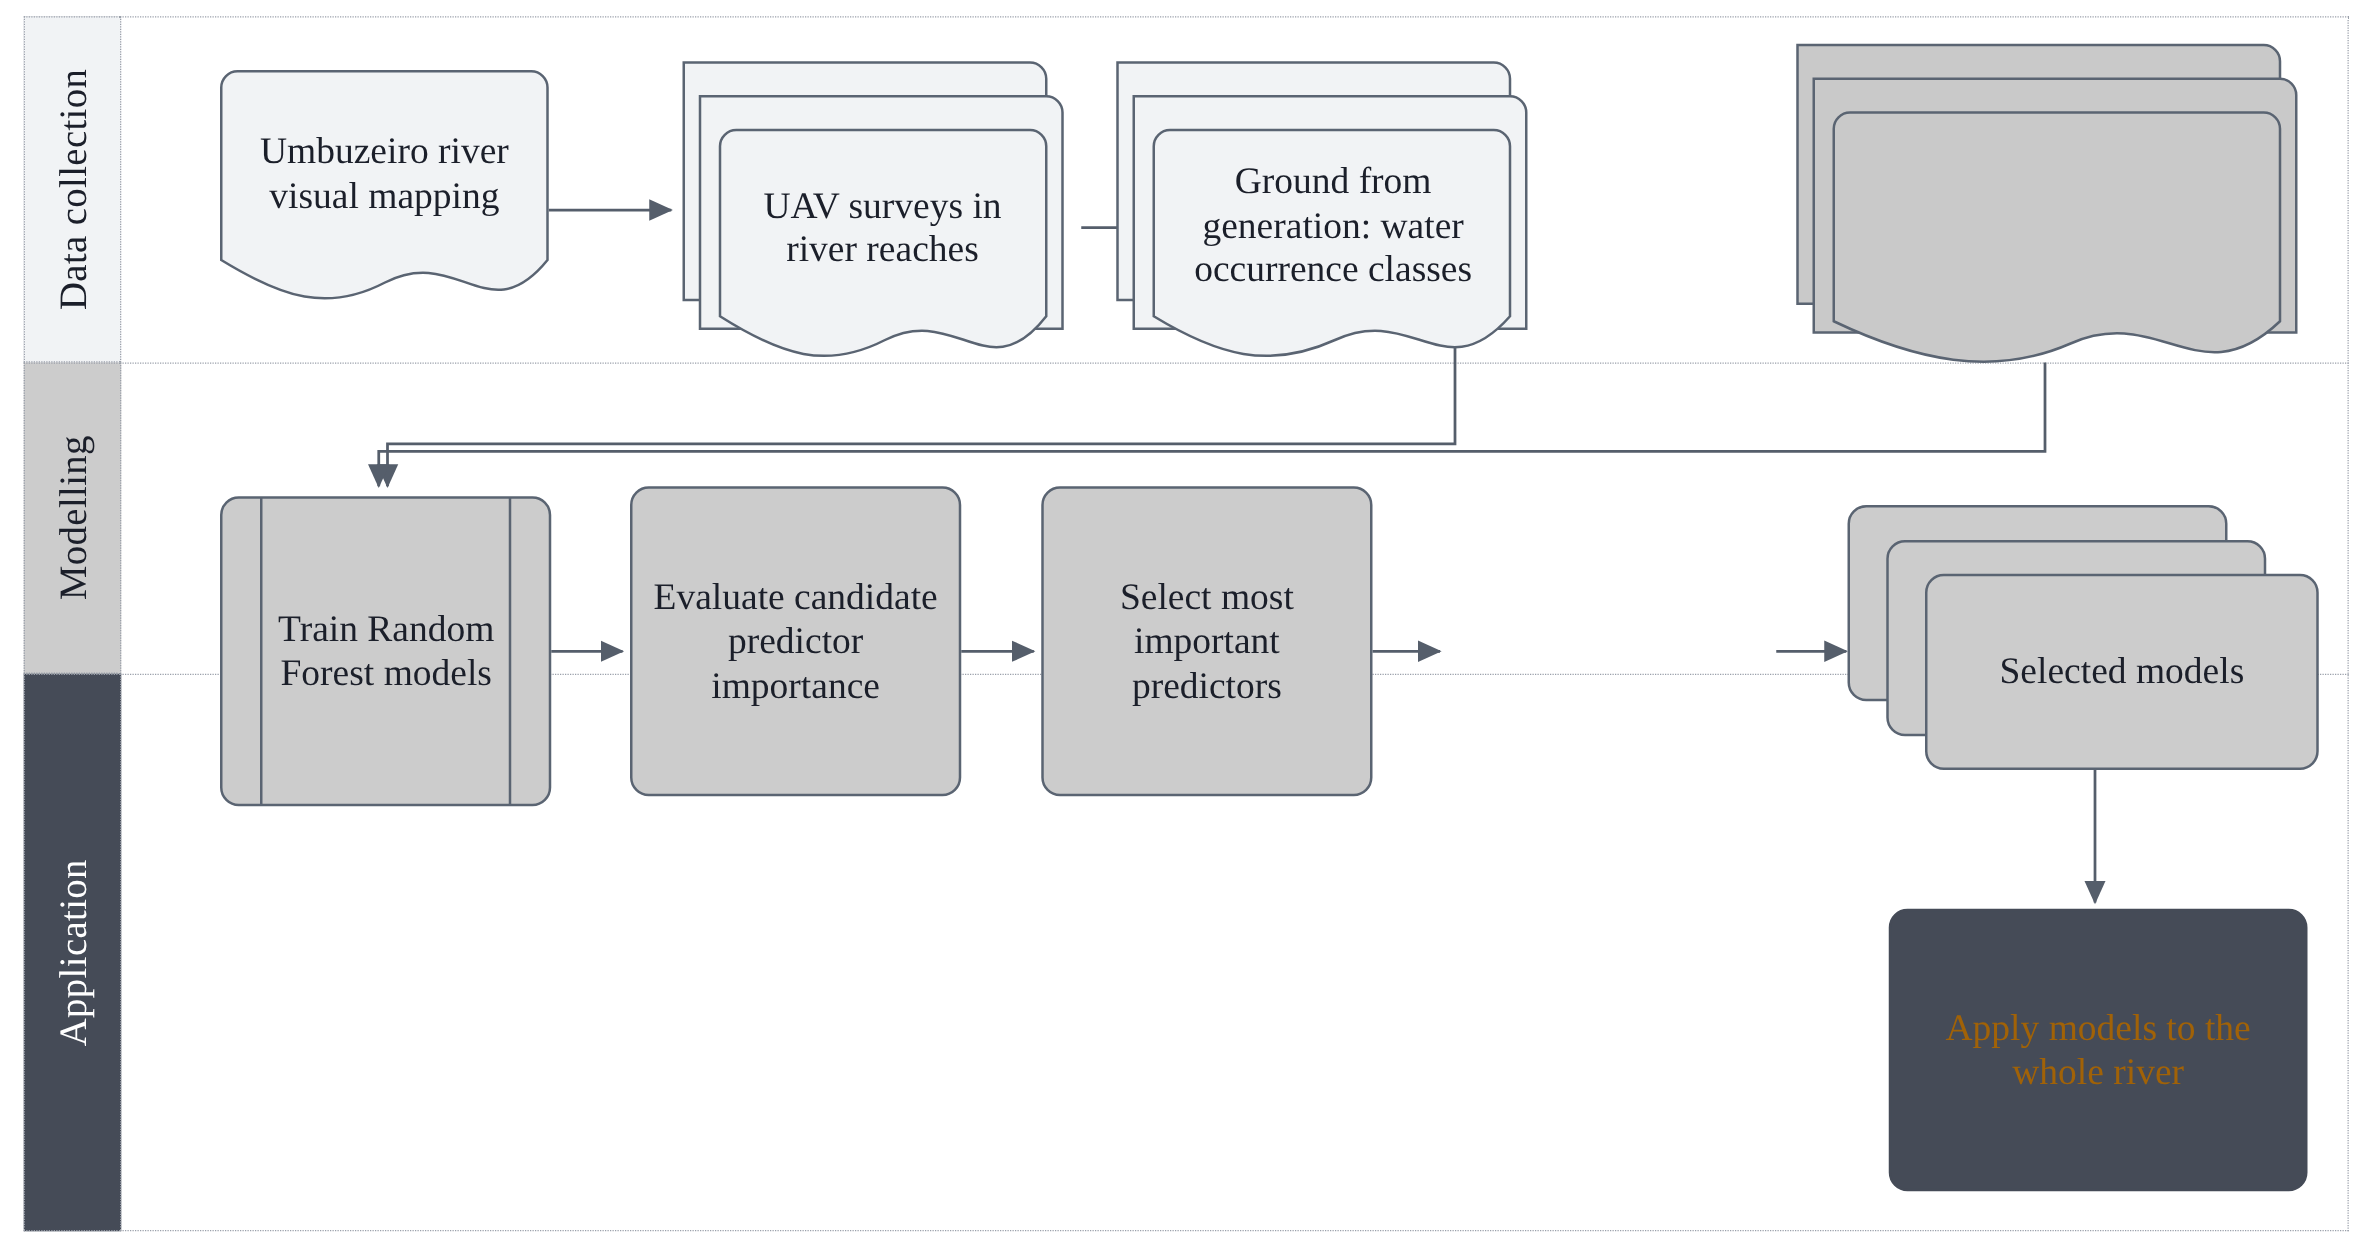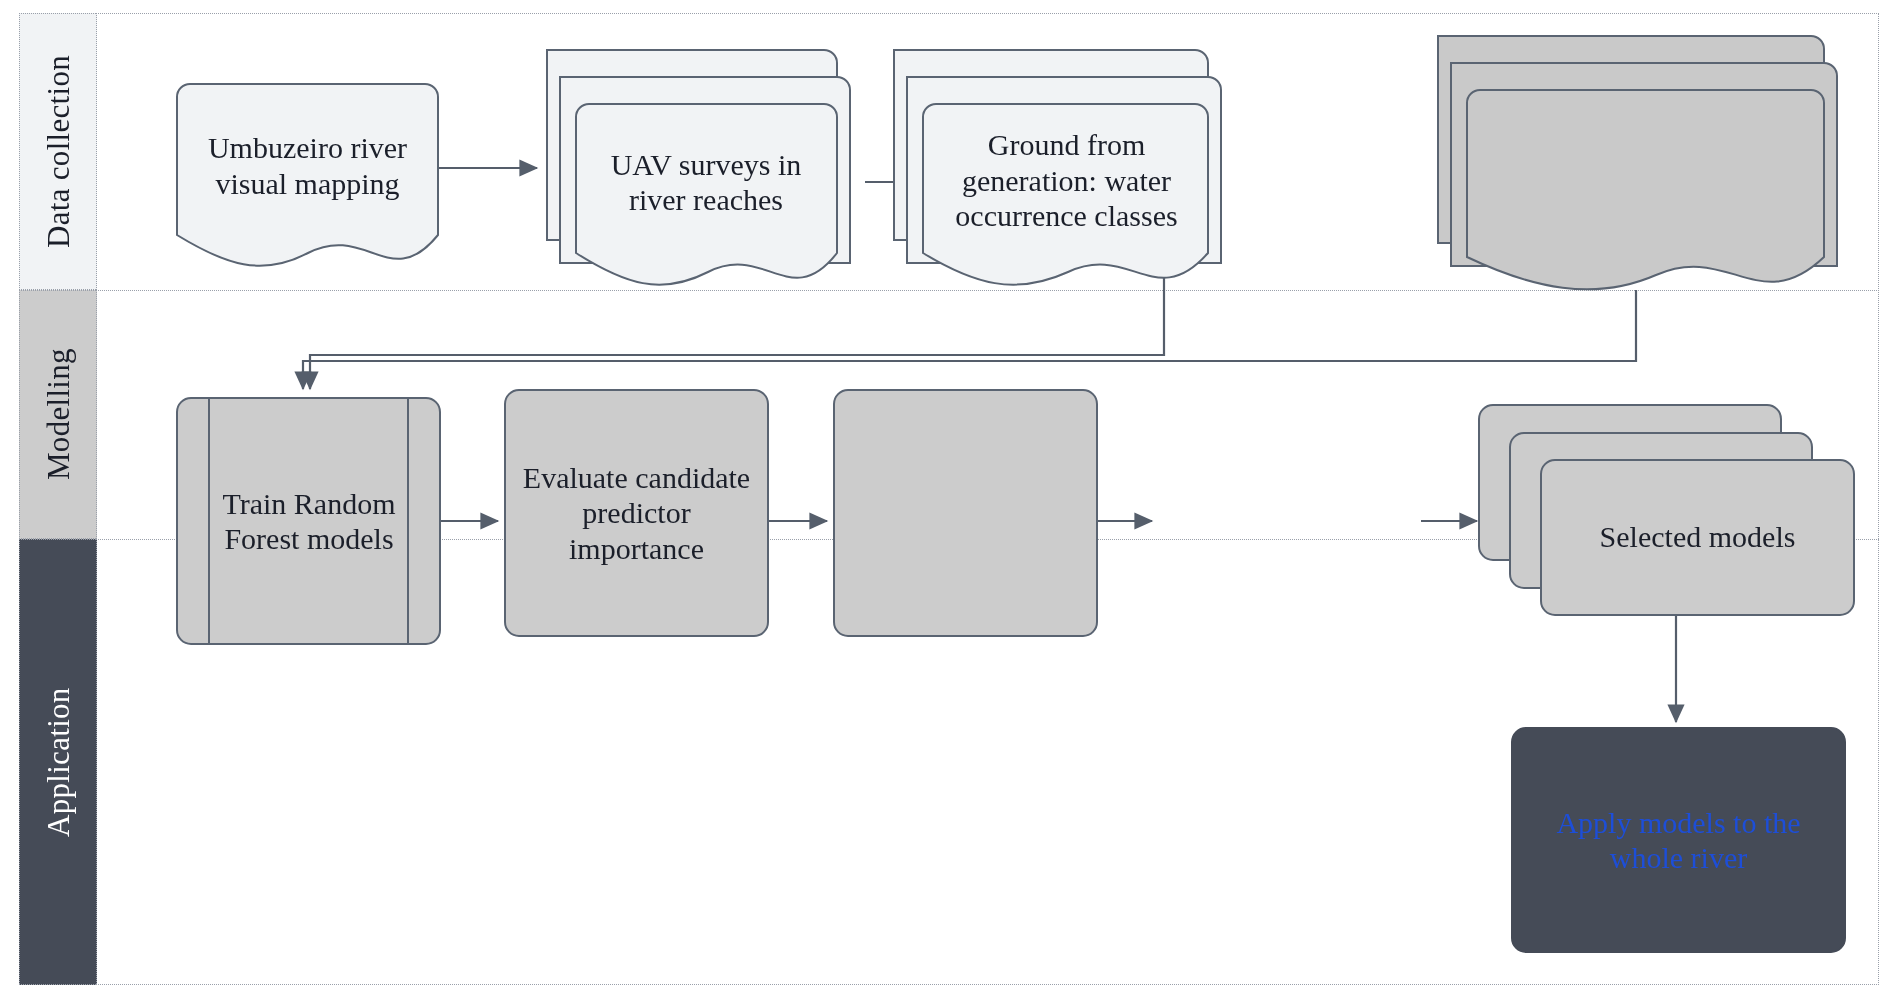--- a/index.html
+++ b/index.html
@@ -55,21 +55,21 @@
     position:absolute;
     display:flex;
     align-items:center;
     justify-content:center;
     text-align:center;
     font-size:30px;
     line-height:1.18;
     box-sizing:border-box;
     pointer-events:none;
   }
-  .txt.light{ color:#1d4ed8;font-family:Liberation Serif, serif; }
+  .txt.light{ color:#a16207;font-family:Liberation Serif, serif; }
 
   
   .conn{
     position:absolute;
     left:0; top:0;
     width:1892px; height:996px;
     pointer-events:none;
     overflow:visible;
   }
 </style>
@@ -111,21 +111,21 @@
 
       <line x1="441" y1="521" x2="498" y2="521" marker-end="url(#arw)"></line>
       <line x1="769" y1="521" x2="827" y2="521" marker-end="url(#arw)"></line>
       <line x1="1098" y1="521" x2="1152" y2="521" marker-end="url(#arw)"></line>
       <line x1="1421" y1="521" x2="1477" y2="521" marker-end="url(#arw)"></line>
 
       <line x1="1676" y1="613" x2="1676" y2="722" marker-end="url(#arw)"></line>
     </g>
   </svg>
 
-  <div class="node" style="left:176px; top:83px; width:263px; height:192px;">
+  <div class="node" style="left:176px; top:56px; width:263px; height:192px;">
     <svg width="263" height="192" viewBox="0 0 263 192" xmlns="http://www.w3.org/2000/svg">
       <path d="M14,1 H249 A13,13 0 0 1 262,14 V152
                C215,210 190,140 132,170
                C86,194 50,182 1,152
                V14 A13,13 0 0 1 14,1 Z" fill="#f1f3f5" stroke="#5a6472" stroke-width="2"></path>
     </svg>
     <div class="txt" style="left:14px; top:10px; width:235px; height:145px;">Umbuzeiro river visual mapping</div>
   </div>
 
   <div class="node" style="left:533px; top:44px; width:320px; height:265px;">
@@ -176,20 +176,21 @@
       <line x1="33" y1="1" x2="33" y2="247" stroke="#5a6472" stroke-width="2"></line>
       <line x1="232" y1="1" x2="232" y2="247" stroke="#5a6472" stroke-width="2"></line>
     </svg>
     <div class="txt" style="left:36px; top:6px; width:194px; height:236px;">Train Random Forest models</div>
   </div>
 
   <div class="node" style="left:833px; top:389px; width:265px; height:248px;">
     <svg width="265" height="248" viewBox="0 0 265 248" xmlns="http://www.w3.org/2000/svg">
       <rect x="1" y="1" width="263" height="246" rx="14" ry="14" fill="#cccccc" stroke="#5a6472" stroke-width="2"></rect>
     </svg>
+    <div class="txt" style="left:12px; top:6px; width:241px; height:236px;">Select most important predictors</div>
   </div>
 
 
   <div class="node" style="left:1478px; top:404px; width:378px; height:180px;padding-left:36px;">
     <svg width="378" height="212" viewBox="0 0 378 212" xmlns="http://www.w3.org/2000/svg">
       <rect x="1" y="1" width="302" height="155" rx="14" ry="14" fill="#cccccc" stroke="#5a6472" stroke-width="2"></rect>
       <rect x="32" y="29" width="302" height="155" rx="14" ry="14" fill="#cccccc" stroke="#5a6472" stroke-width="2"></rect>
       <rect x="63" y="56" width="313" height="155" rx="14" ry="14" fill="#cccccc" stroke="#5a6472" stroke-width="2"></rect>
     </svg>
     <div class="txt" style="left:68px; top:58px; width:303px; height:150px;">Selected models</div>

